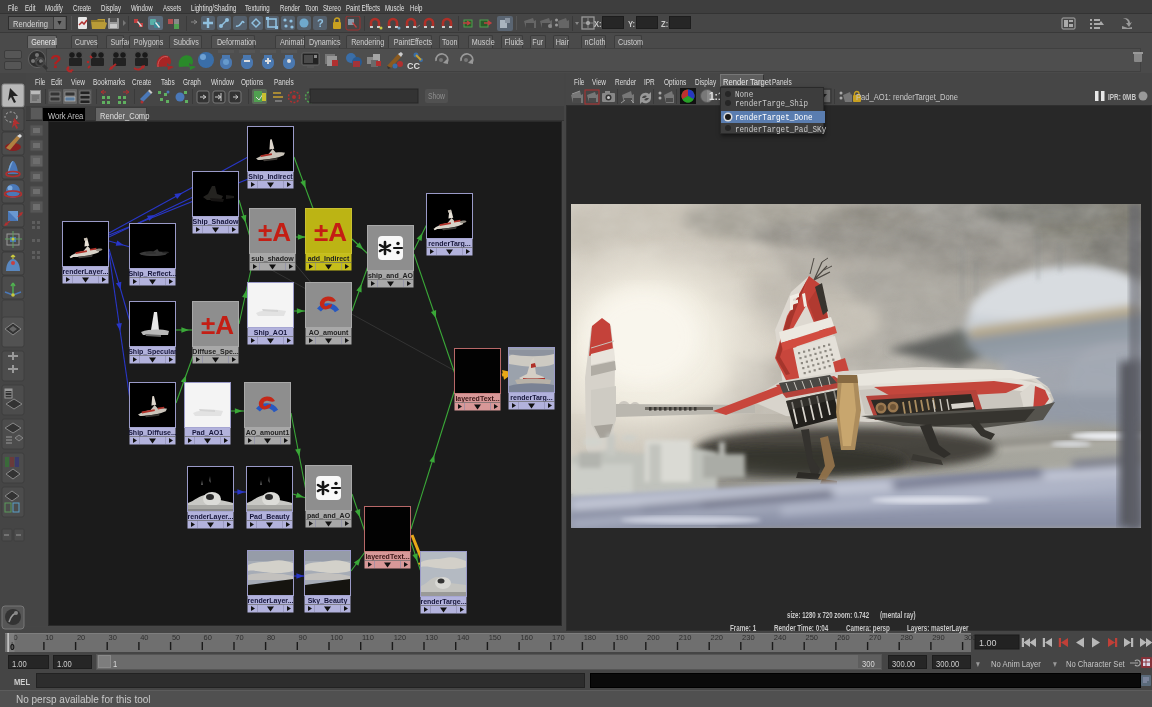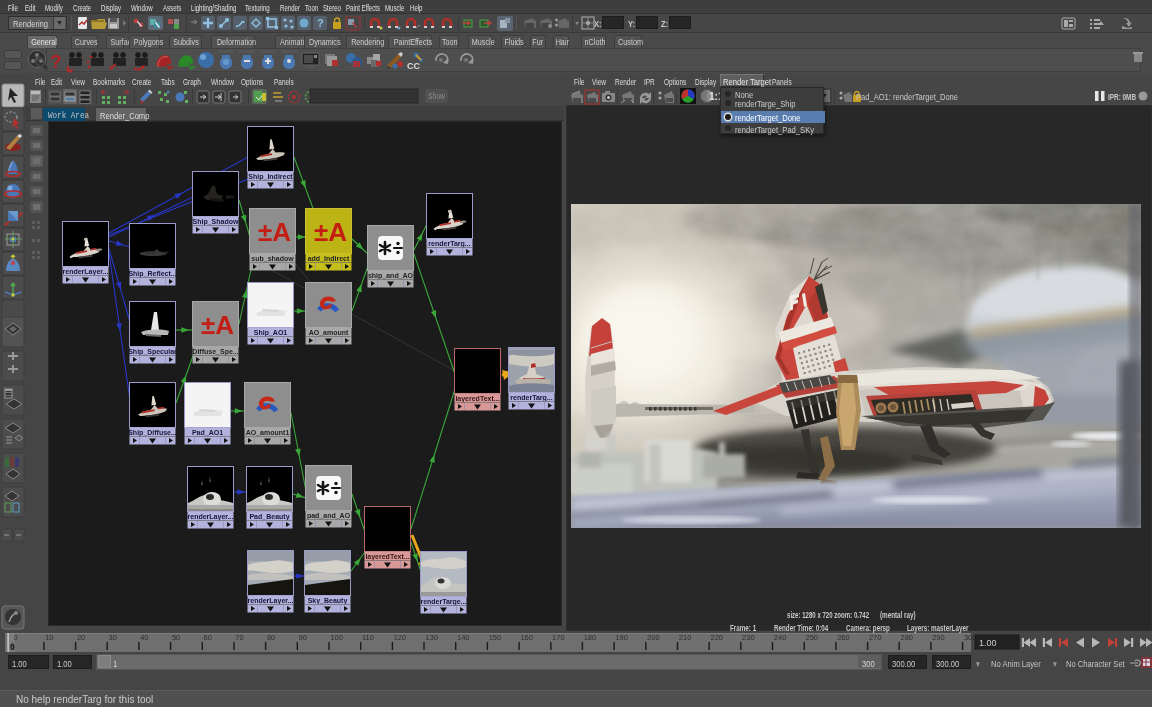--- a/index.html
+++ b/index.html
@@ -28,21 +28,21 @@
 #renderpanel { position:absolute; left:566px; top:73px; width:586px; height:558px; background:#464646; }
 #nodecanvas { position:absolute; left:22px; top:48px; width:514px; height:505px; background:#191919; border:1px solid #2a2a2a; overflow:hidden; }
 
 #rvimgarea { position:absolute; left:0; top:32px; width:586px; height:526px; background:#282828; border:1px solid #2f2f2f; }
 
 #timeline { position:absolute; left:0; top:633px; width:1152px; height:19px; background:#454545; }
 #rangerow { position:absolute; left:0; top:653px; width:1152px; height:19px; background:#454545; }
 #melrow  { position:absolute; left:0; top:672px; width:1152px; height:18px; background:#454545; }
 #helprow { position:absolute; left:0; top:690px; width:1152px; height:17px; background:#505050; border-top:1px solid #5c5c5c; color:#c9c9c9; font-size:10px; }
 .pm { top:3px; color:#dedede; }
-.ddi { position:absolute; left:0; top:0; width:104px; height:11.5px; color:#cbcbcb; }
+.ddi { position:absolute; left:0; top:0; width:104px; height:11.5px; color:#cbcbcb;font-family:Liberation Mono, monospace; }
 .ddi.sel { background:#5a7db0; color:#fff; }
 .ddi i { position:absolute; left:4px; top:2.5px; width:6px; height:6px; border-radius:50%; background:#262626; }
 .ddi i.on { box-shadow:0 0 0 1.5px #ddd; background:#1a1a1a; }
 .ddi .m9 { color:inherit; }
 .sdiv { position:absolute; top:2px; width:1px; height:14px; background:#383838; border-right:1px solid #555; }
 </style>
 </head>
 <body>
 <div id="app">
   <div id="menubar">
@@ -594,21 +594,21 @@
         </g>
       <g transform="translate(295,1)">
           <rect x="2" y="3" width="10" height="10" fill="none" stroke="#777" stroke-dasharray="2 1.5" stroke-width="1.3"></rect>
         </g>
       <rect x="284" y="1" width="108" height="14" fill="#333" stroke="#262626"></rect>
       <rect x="399" y="1" width="23" height="14" rx="2" fill="#515151"></rect>
         <text x="402" y="11" font-size="8.5" fill="#8e8e8e" textLength="17" lengthAdjust="spacingAndGlyphs">Show</text>
     </svg>
     <div class="abs" style="left:0;top:33px;width:538px;height:15px;background:#3f3f3f;border-bottom:1px solid #333">
       <div class="abs" style="left:4px;top:1px;width:13px;height:13px;background:#5a5a5a;border:1px solid #444"></div>
-      <div class="abs" style="left:16px;top:1px;width:44px;height:14px;background:#0c4a6e;border:1px solid #3a3a3a;border-bottom:none;color:#c5c5c5;font-family:Liberation Mono, monospace;">
+      <div class="abs" style="left:16px;top:1px;width:44px;height:14px;background:#000000;border:1px solid #3a3a3a;border-bottom:none;color:#c5c5c5;">
           <span class="m9" style="left:5px;top:2px">Work Area</span>
         </div>
       <div class="abs" style="left:69px;top:1px;width:52px;height:14px;background:#646464;border:1px solid #3a3a3a;border-bottom:none;color:#dedede;">
           <span class="m9" style="left:4px;top:2px">Render_Comp</span>
         </div>
     </div>
     <div class="abs" style="left:0;top:48px;width:22px;height:505px;background:#454545">
       <svg width="22" height="300" style="position:absolute;left:0;top:0">
         <g fill="#565656" stroke="#494949">
           <rect x="4" y="4" width="13" height="11" rx="1"></rect>
@@ -1625,16 +1625,25 @@
     <span class="m9" style="left:991px;top:5px;color:#c5c5c5">No Anim Layer</span>
     <span class="m9" style="left:1053px;top:5px;color:#999">▾</span>
     <span class="m9" style="left:1066px;top:5px;color:#c5c5c5">No Character Set</span>
     <svg class="abs" style="left:1128px;top:3px" width="24" height="14">
       <path d="M2 7h8m-3-2a3 3 0 110 4" stroke="#aaa" fill="none" stroke-width="1.2"></path>
       <rect x="13" y="1" width="11" height="11" rx="1" fill="#86333a"></rect>
         <rect x="15" y="3" width="7" height="7" fill="#d8d8e8"></rect>
         <path d="M15 6h7m-4-3v7" stroke="#86333a"></path>
     </svg>
   </div>
+  <div id="melrow">
+    <span class="m9" style="left:14px;top:4px;color:#cfcfcf;font-weight:bold">MEL</span>
+    <div class="abs" style="left:36px;top:1px;width:549px;height:15px;background:#2d2d2d;border:1px solid #222"></div>
+    <div class="abs" style="left:590px;top:1px;width:551px;height:15px;background:#0a0a0a;border:1px solid #000"></div>
+    <svg class="abs" style="left:1141px;top:2px" width="11" height="14">
+        <rect x="0" y="1" width="10" height="11" rx="1" fill="#5a6a7a"></rect>
+        <path d="M2 4h6M2 6h6M2 8h4" stroke="#aac" stroke-width="0.8"></path>
+      </svg>
+  </div>
   <div id="helprow">
-      <span style="position:absolute;left:16px;top:3px">No help renderTarg for this tool</span>
+      <span style="position:absolute;left:16px;top:3px">No persp available for this tool</span>
     </div>
 </div>
 
 </body></html>

